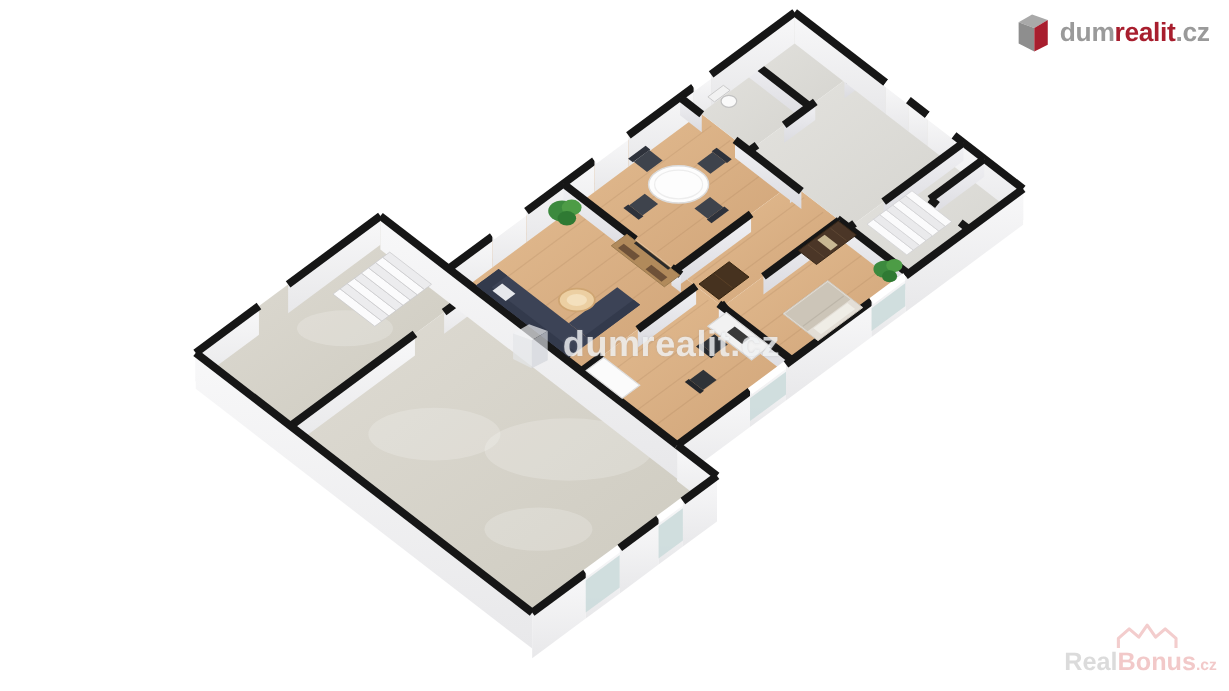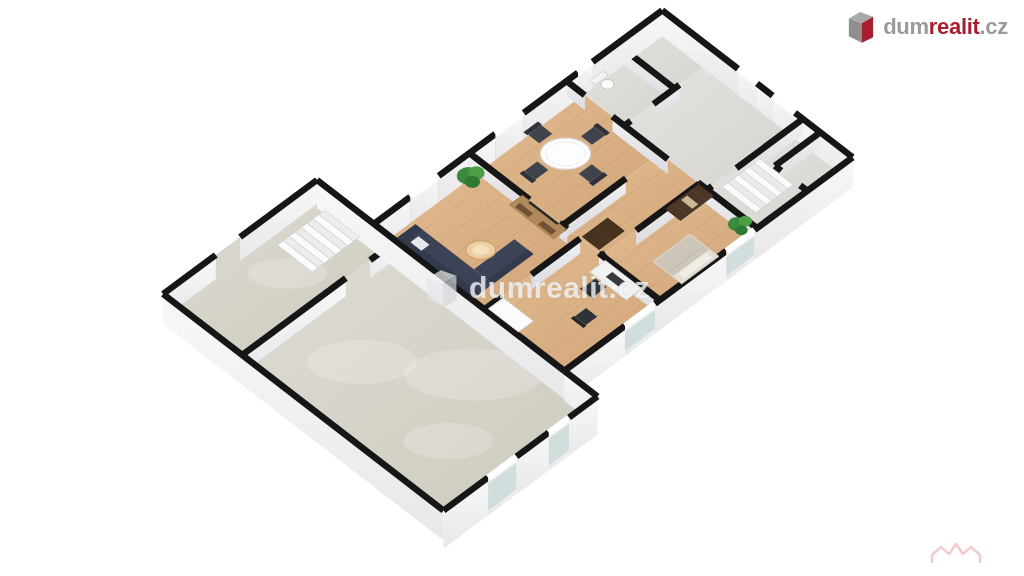--- a/index.html
+++ b/index.html
@@ -344,15 +344,16 @@
       <polygon points="2,9 16,14 16,35 2,28" fill="#e4e6e9" opacity="0.85"></polygon>
       <polygon points="16,14 28,7 28,29 16,35" fill="#d2d5da" opacity="0.85"></polygon>
     </svg>
     <span class="wm-text">dumrealit.cz</span>
   </div>
 
   <div class="wm-rb">
     <svg class="rb-crown" width="64" height="22" viewBox="0 0 64 22">
       <path d="M8,21 L8,13 L17,5 L25,12 L32,2 L39,12 L47,5 L56,13 L56,21" fill="none" stroke="#f2c9c9" stroke-width="2.6" stroke-linejoin="round"></path>
     </svg>
+    <div class="rb-text"><span class="rb-gray">Real</span><span class="rb-pink">Bonus</span><span class="rb-cz">.cz</span></div>
   </div>
 
 </div>
 
 </body></html>

